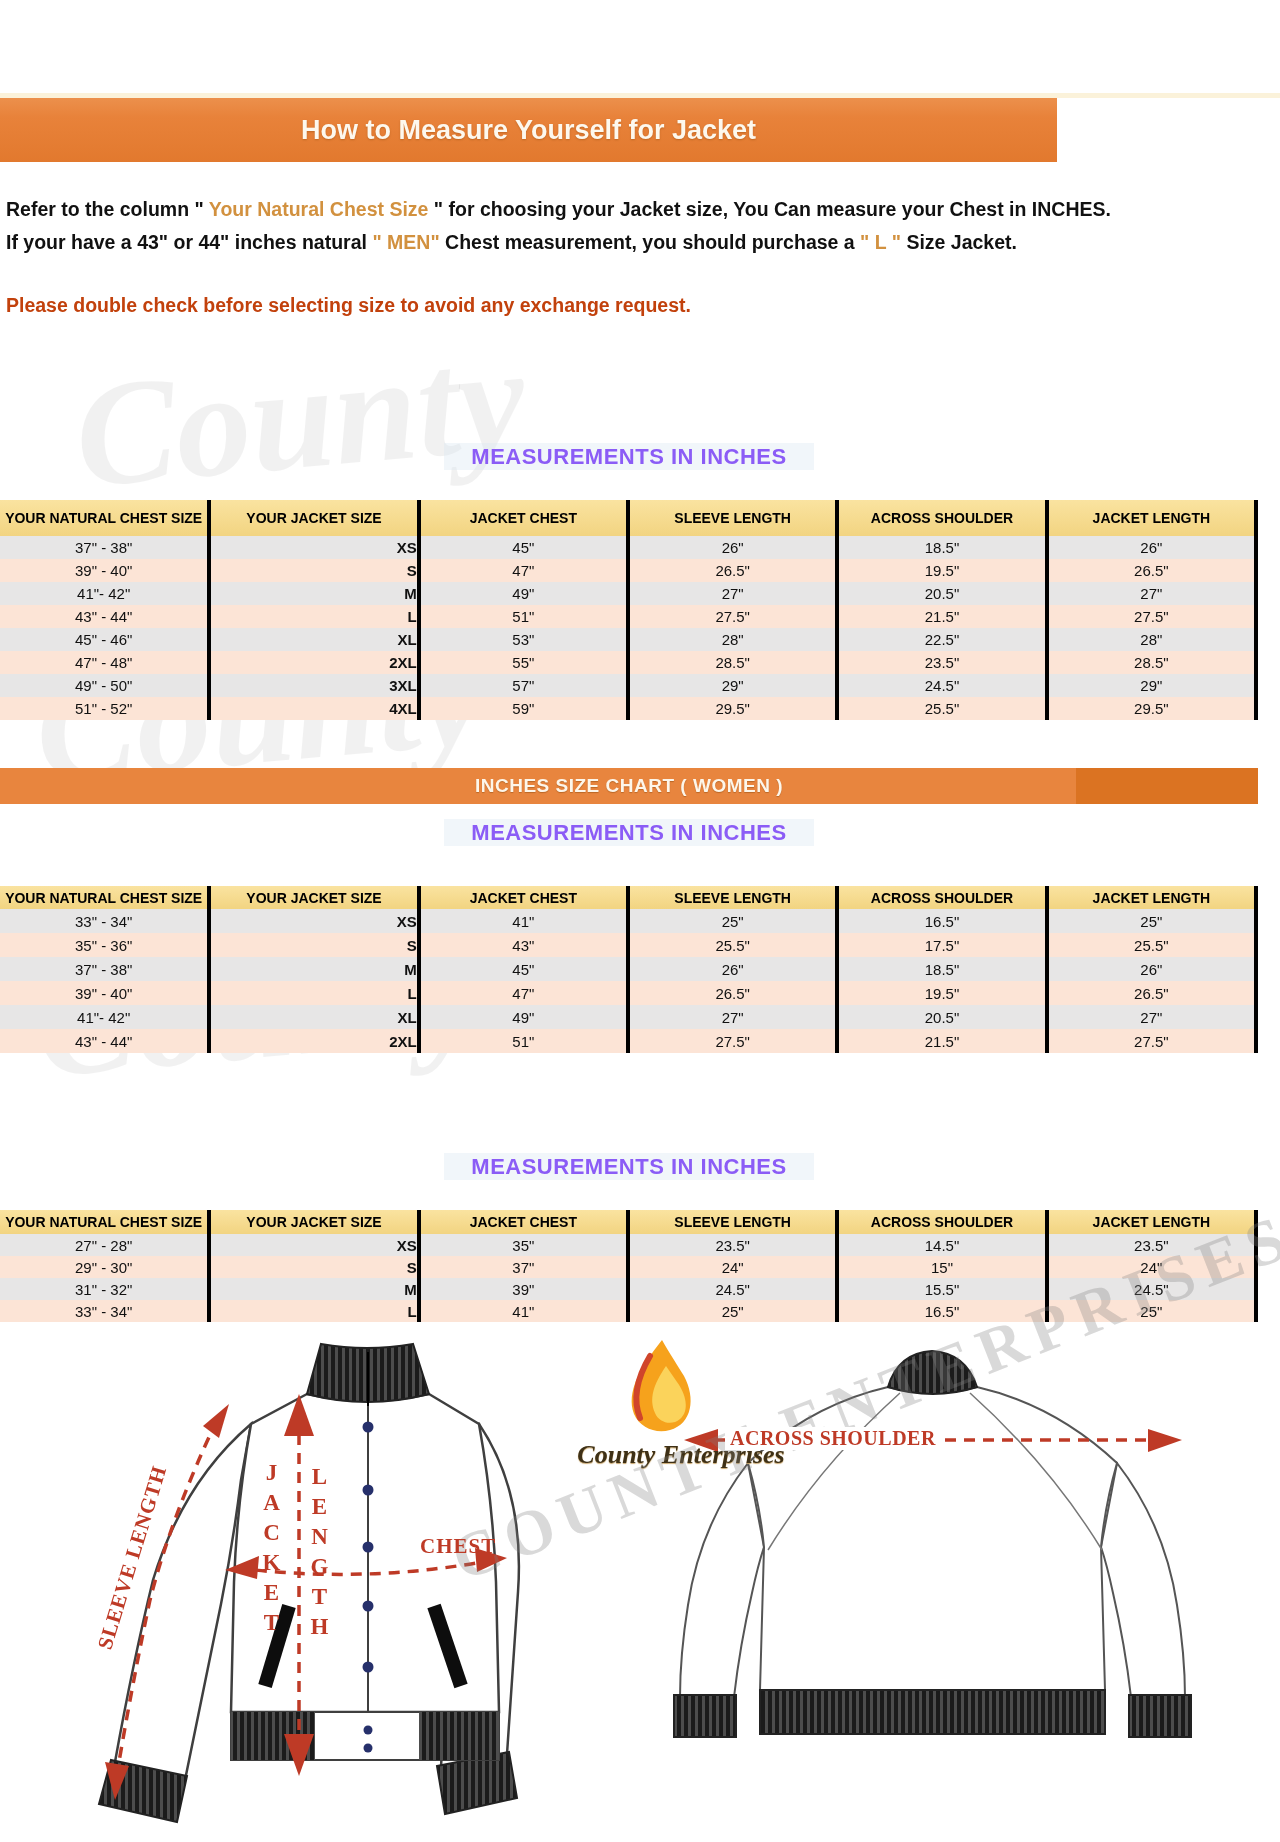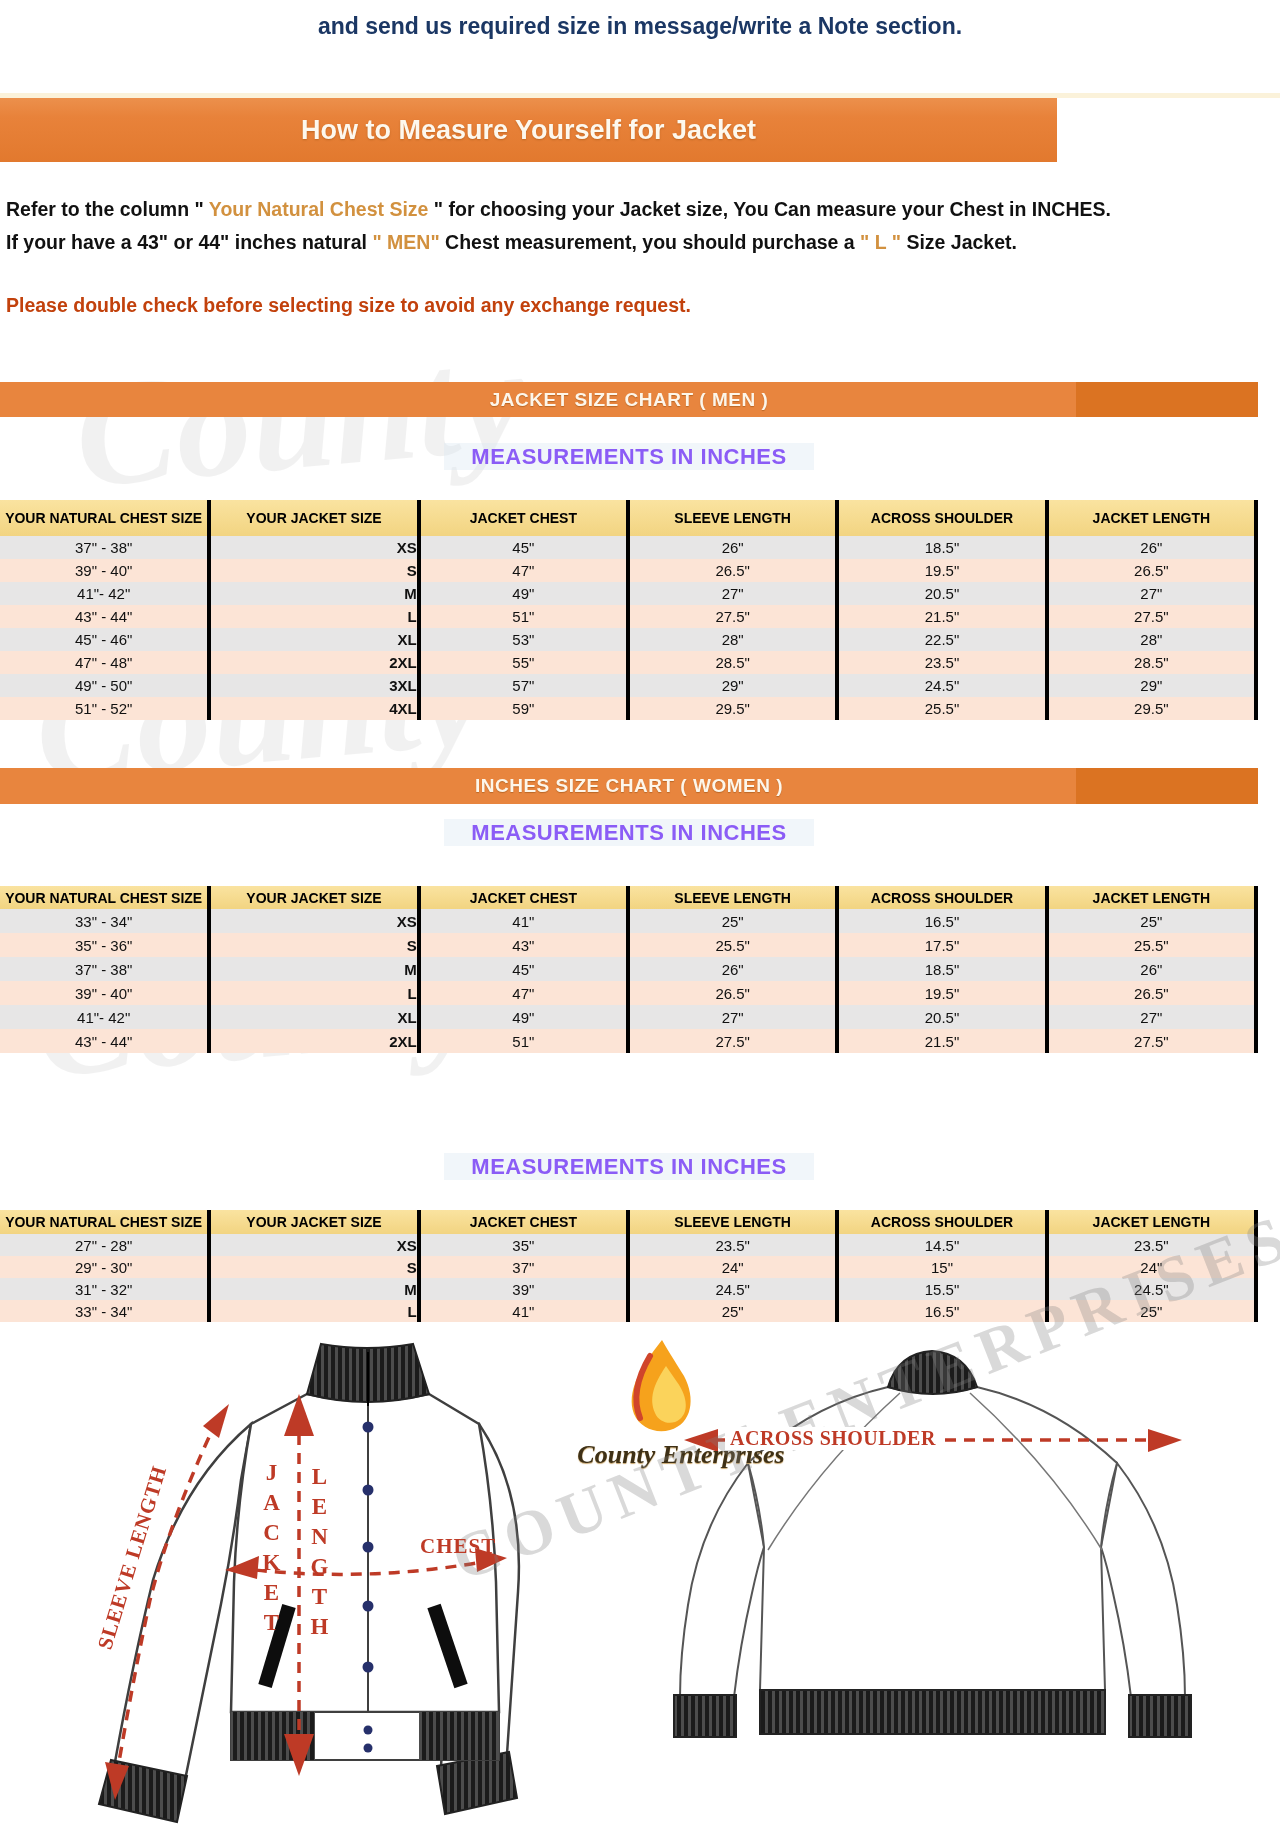--- a/index.html
+++ b/index.html
@@ -71,36 +71,32 @@
 </head>
 <body>
 
 <div id="page">
 
   <div class="wm-county" style="left:75px;top:330px;">County</div>
   <div class="wm-county" style="left:35px;top:625px;">County</div>
   <div class="wm-county" style="left:35px;top:920px;">County</div>
 
   <div id="intro" class="abs">
-    <div>and send us required size in message/write a Note section.</div>
   </div>
 
   <div id="cream-strip" class="abs"></div>
 
   <div id="main-banner" class="abs">
     <span>How to Measure Yourself for Jacket</span>
   </div>
 
   <div id="p1" class="abs para"><span>Refer to the column " </span><span class="hl">Your Natural Chest Size</span><span> " for choosing your Jacket size, You Can measure your Chest in INCHES.</span></div>
   <div id="p2" class="abs para"><span>If your have a 43" or 44"  inches natural </span><span class="hl">" MEN"</span><span> Chest measurement, you should purchase a </span><span class="hl">" L "</span><span> Size Jacket.</span></div>
   <div id="p3" class="abs para">Please double check before selecting size to avoid any exchange request.</div>
 
-  <div id="men-banner" class="abs chart-banner">
-    <span>JACKET SIZE CHART ( MEN )</span>
-  </div>
   <div id="men-sub" class="abs subtitle">
     <span>MEASUREMENTS IN INCHES</span>
   </div>
   <table id="men-table" class="size-chart">
       <thead>
         <tr>
           <th>YOUR NATURAL CHEST SIZE</th>
           <th>YOUR JACKET SIZE</th>
           <th>JACKET CHEST</th>
           <th>SLEEVE LENGTH</th>

